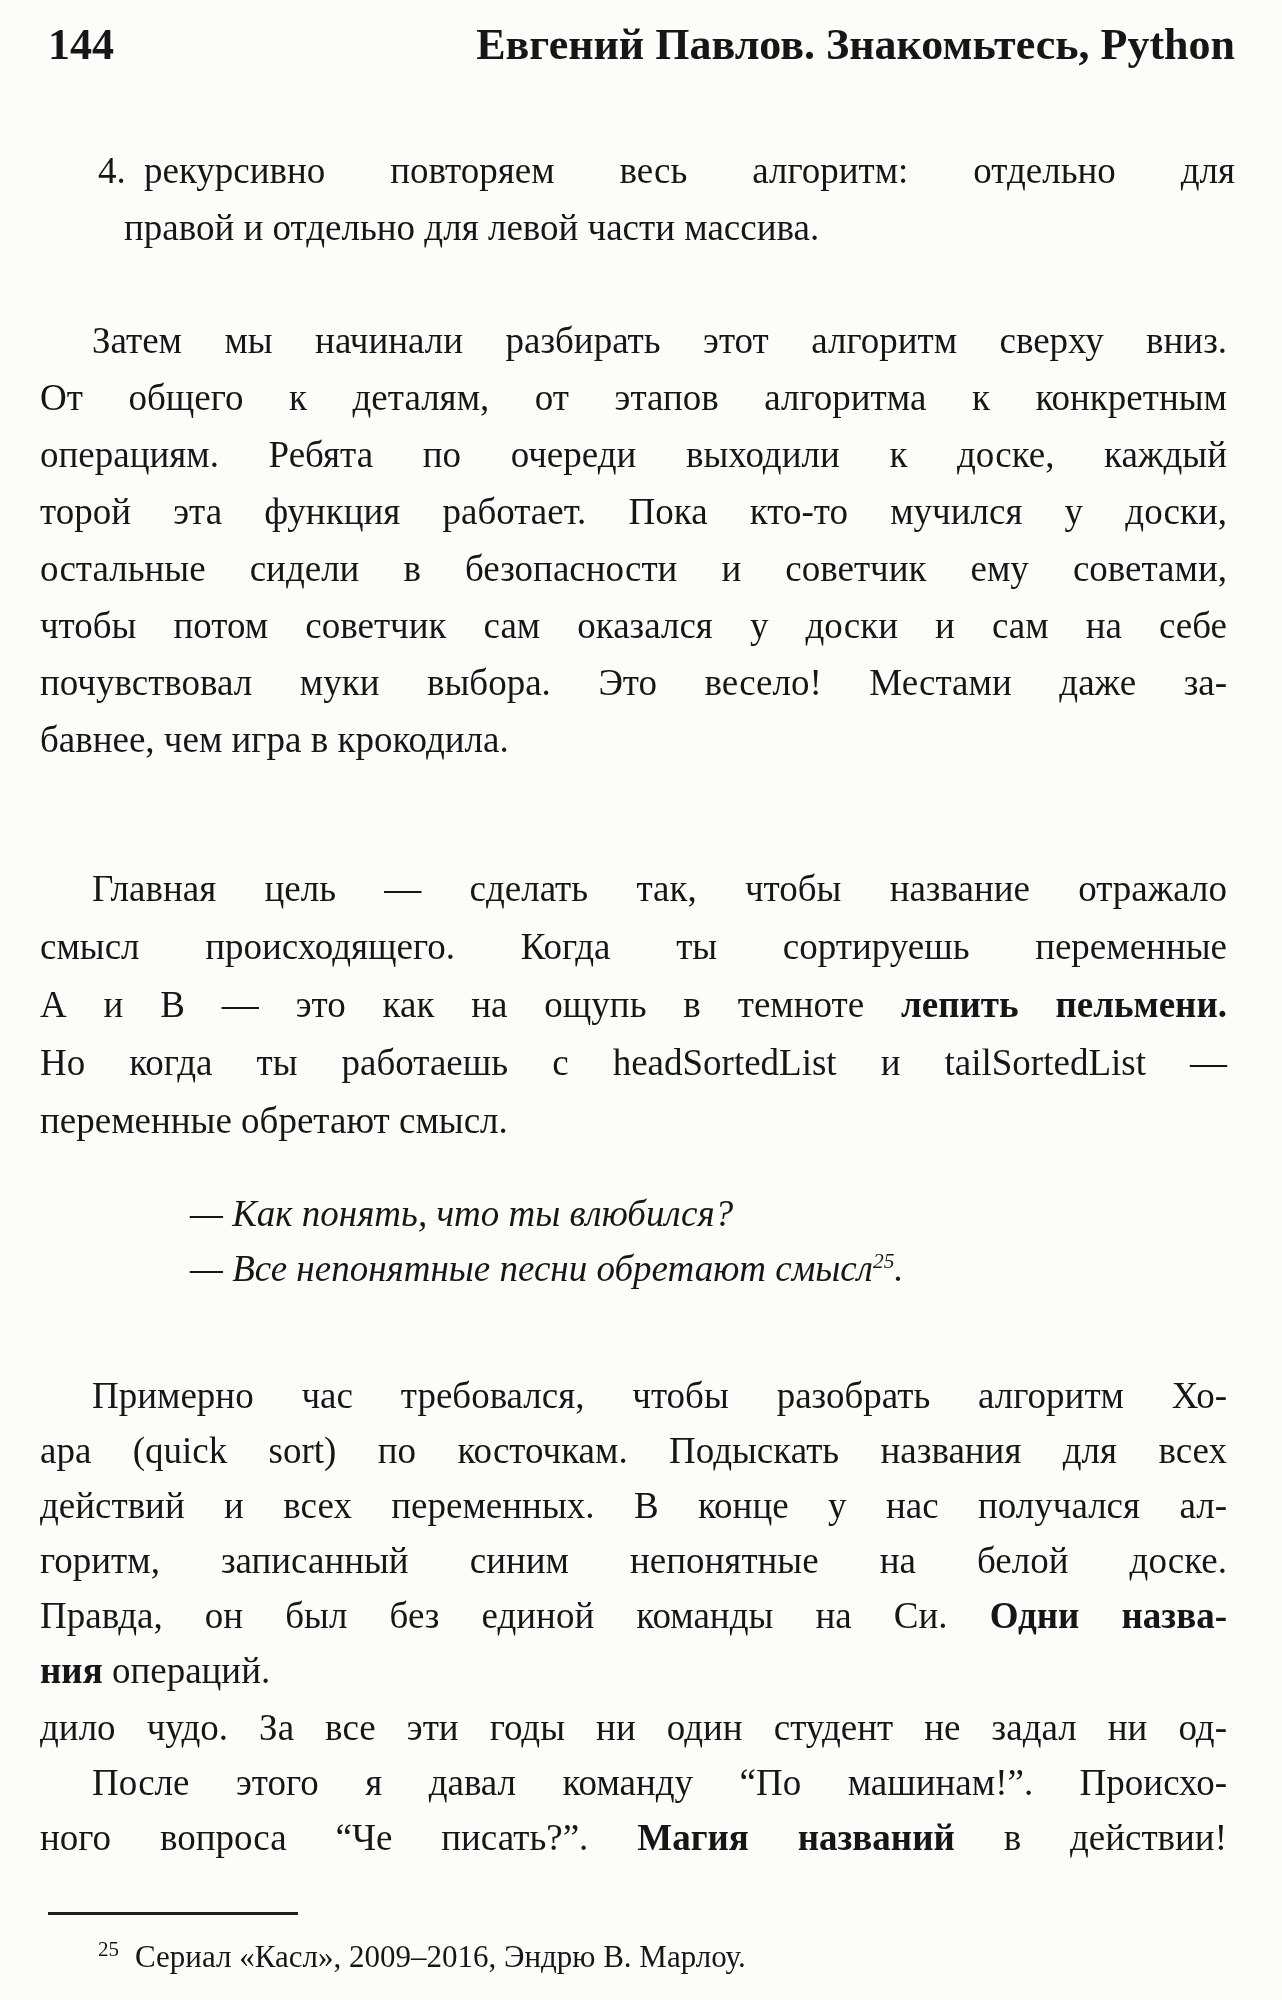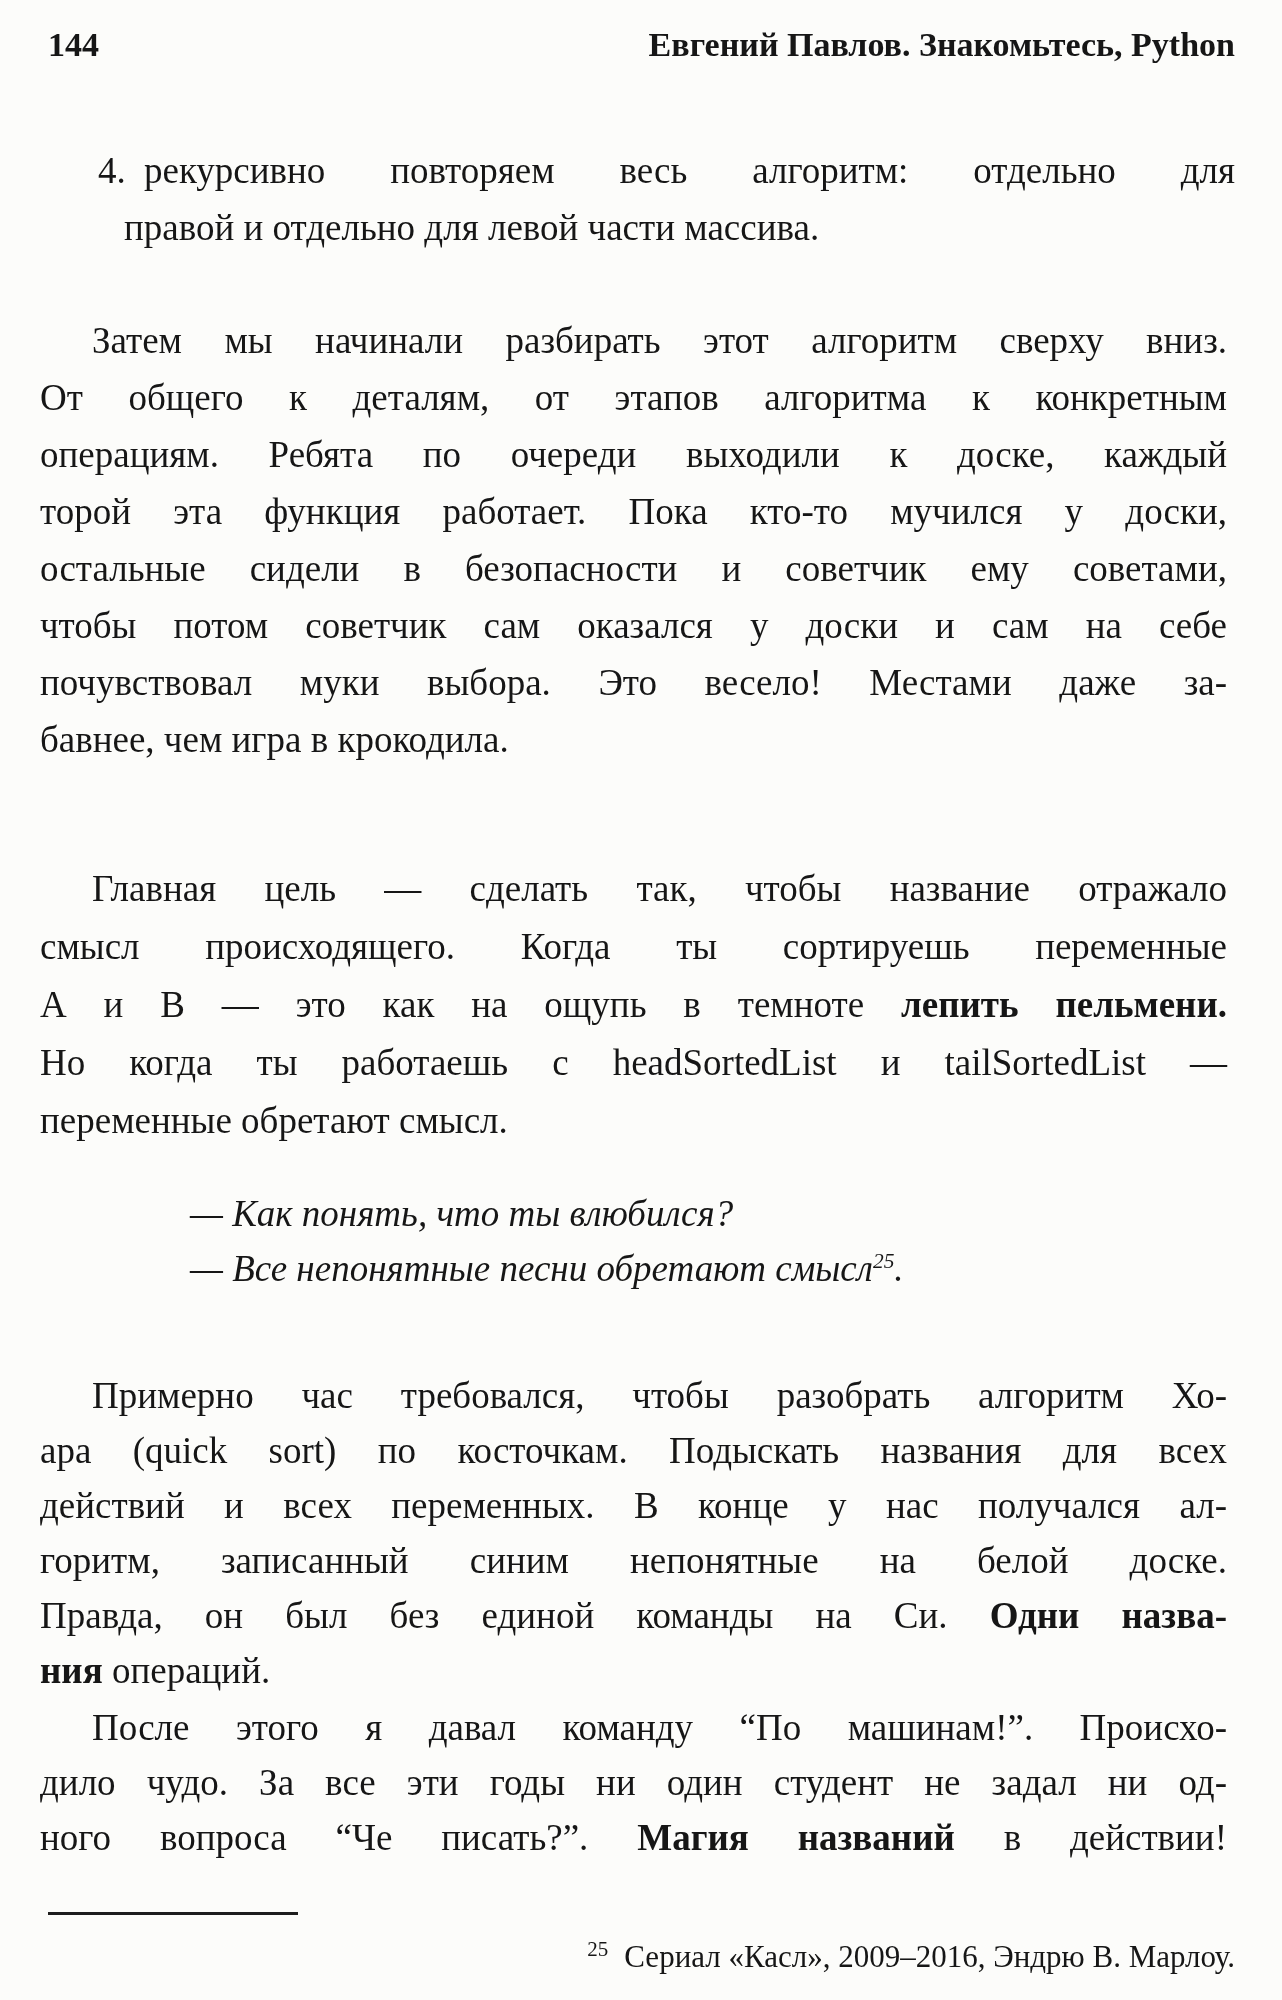--- a/index.html
+++ b/index.html
@@ -9,21 +9,21 @@
     font-family: "Liberation Serif", "DejaVu Serif", serif;
     color: #161616;
     -webkit-font-smoothing: antialiased;
   }
   .page { position: relative; width: 1282px; height: 2000px; overflow: hidden; }
 
   
   .header {
     position: absolute; left: 48px; top: 26px; width: 1187px;
     display: flex; justify-content: space-between; align-items: baseline;
-    font-size: 34px; font-weight: bold; line-height: 38px; gap: 43px;
+    font-size: 44px; font-weight: bold; line-height: 38px; gap: 43px;
   }
 
   
   .block { position: absolute; left: 40px; width: 1187px; font-size: 37px; line-height: 57px; }
   .line { text-align: justify; text-align-last: justify; white-space: normal; }
   .line.last { text-align-last: left; }
   .para .line.first { padding-left: 52px; }
   b { font-weight: bold; }
   sup { font-size: 0.58em; vertical-align: super; line-height: 0; }
 
@@ -39,21 +39,21 @@
   #block-3 { top: 1186px; left: 190px; width: 1045px; font-style: italic; line-height: 55px; }
   #block-3 .line, #block-3 .line.first { padding-left: 0; text-align: center; text-align-last: left; }
 
   #block-4 { top: 1368px; line-height: 55px; }
   #block-5 { top: 1700px; line-height: 55px; }
 
   
   .footnote-rule { position: absolute; left: 48px; top: 1912px; width: 250px; height: 3px; background: #1d1d1d; }
   .footnote {
     position: absolute; left: 48px; top: 1934px; width: 1187px;
-    font-size: 31px; line-height: 46px; text-align: right;
+    font-size: 31px; line-height: 46px;
   }
   .footnote .fn-num { font-size: 21px; vertical-align: super; line-height: 0; margin-left: 50px; margin-right: 16px; }
 </style>
 </head>
 <body>
 
 <div class="page">
 
   <div class="header">
     <span>144</span>
@@ -88,22 +88,22 @@
       </div>
       <div class="block para" id="block-4">
         <div class="line first"><span>Примерно час требовался, чтобы разобрать алгоритм Хо-</span></div>
         <div class="line"><span>ара (quick sort) по косточкам. Подыскать названия для всех</span></div>
         <div class="line"><span>действий и всех переменных. В конце у нас получался ал-</span></div>
         <div class="line"><span>горитм, записанный синим непонятные на белой доске.</span></div>
         <div class="line"><span>Правда, он был без единой команды на Си. </span><b>Одни назва-</b></div>
         <div class="line last"><b>ния</b><span> операций.</span></div>
       </div>
       <div class="block para" id="block-5">
+        <div class="line"><span>дило чудо. За все эти годы ни один студент не задал ни од-</span></div>
         <div class="line first"><span>После этого я давал команду “По машинам!”. Происхо-</span></div>
-        <div class="line"><span>дило чудо. За все эти годы ни один студент не задал ни од-</span></div>
         <div class="line"><span>ного вопроса “Че писать?”. </span><b>Магия названий</b><span> в действии!</span></div>
       </div>
     </div>
 
   <div class="footnote-rule"></div>
 
   <div class="footnote">
     <span class="fn-num">25</span><span>Сериал «Касл», 2009–2016, Эндрю В. Марлоу.</span>
   </div>
 

